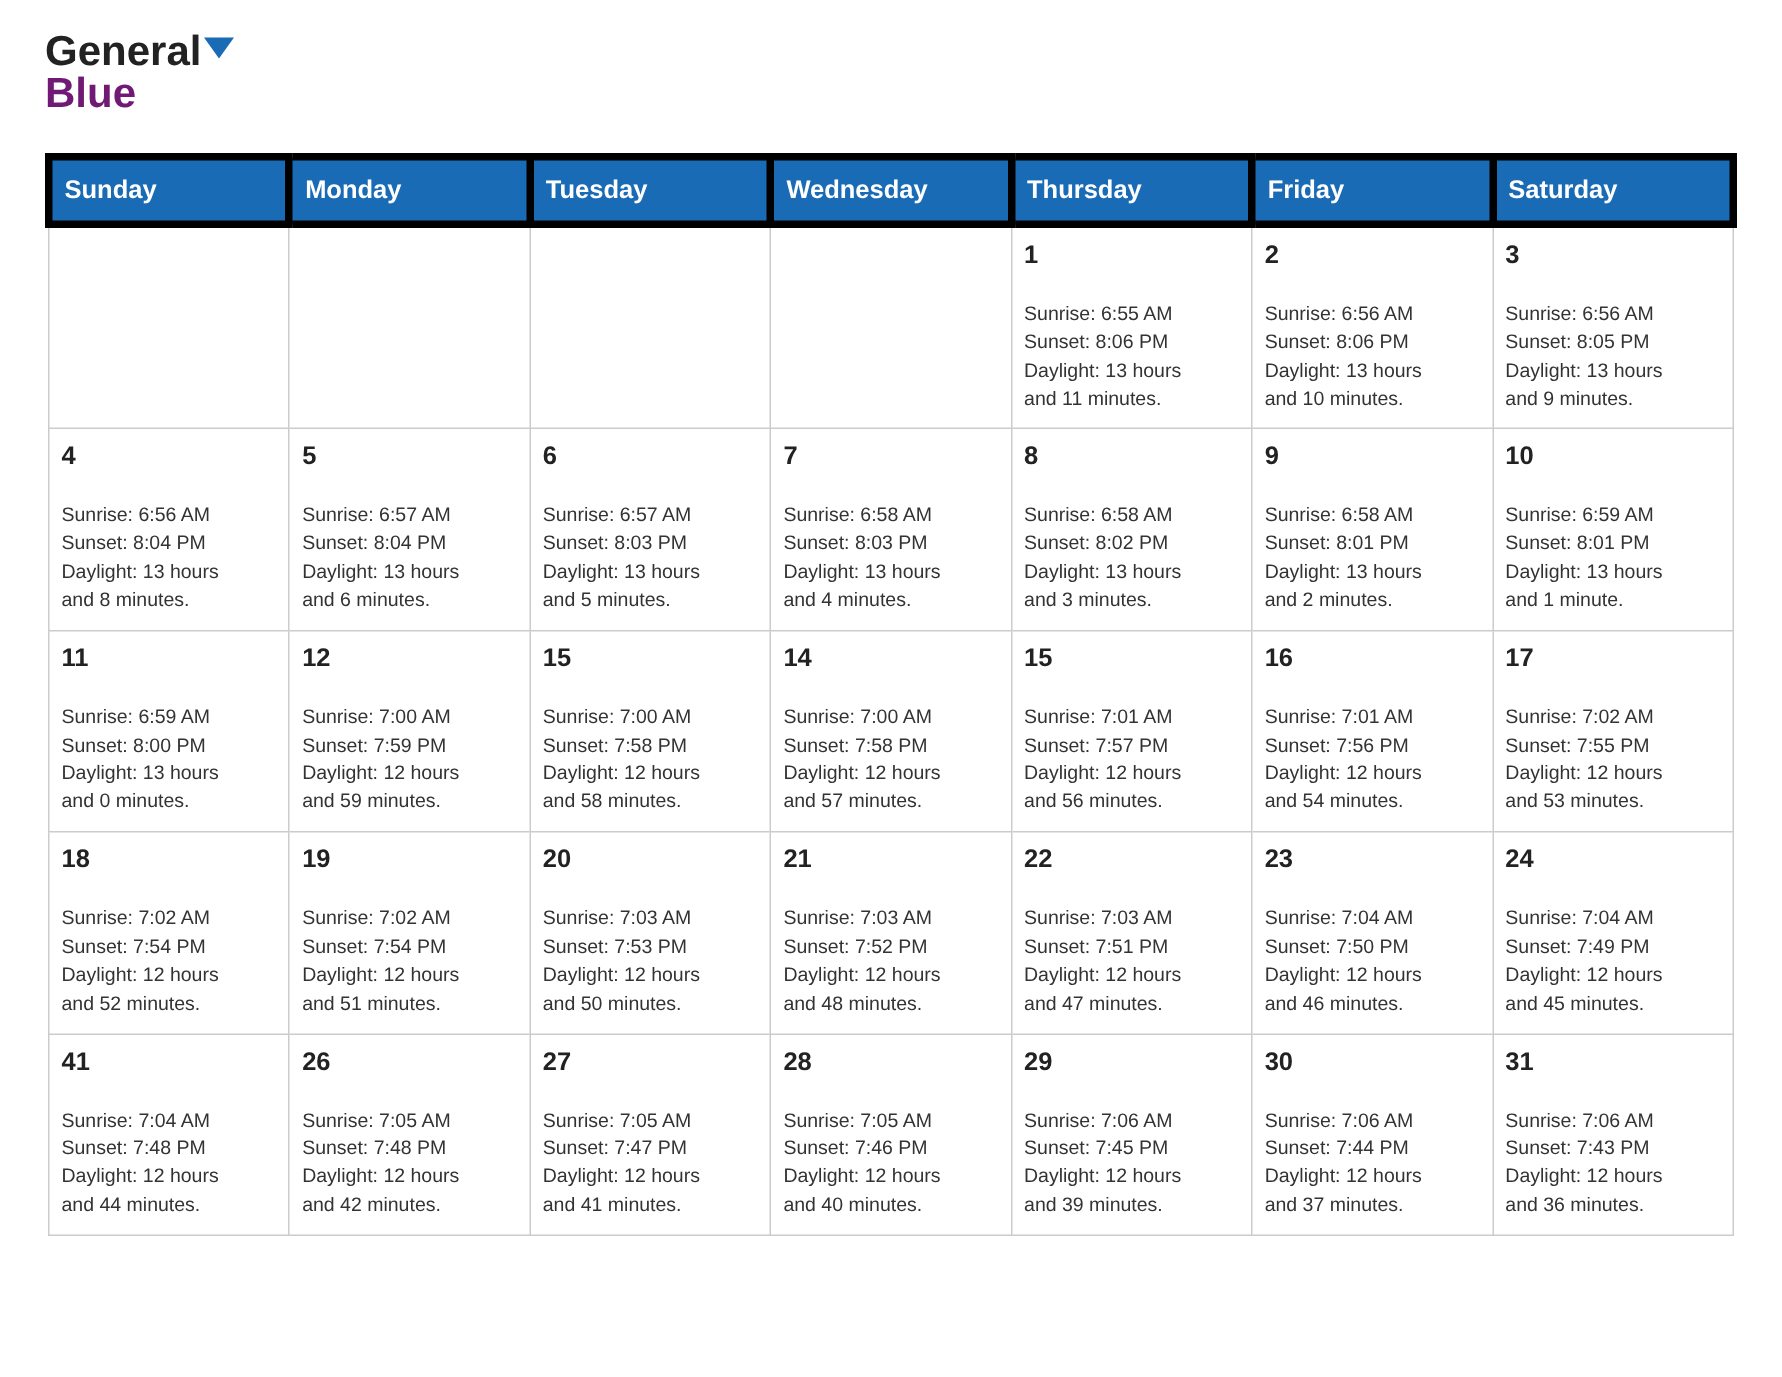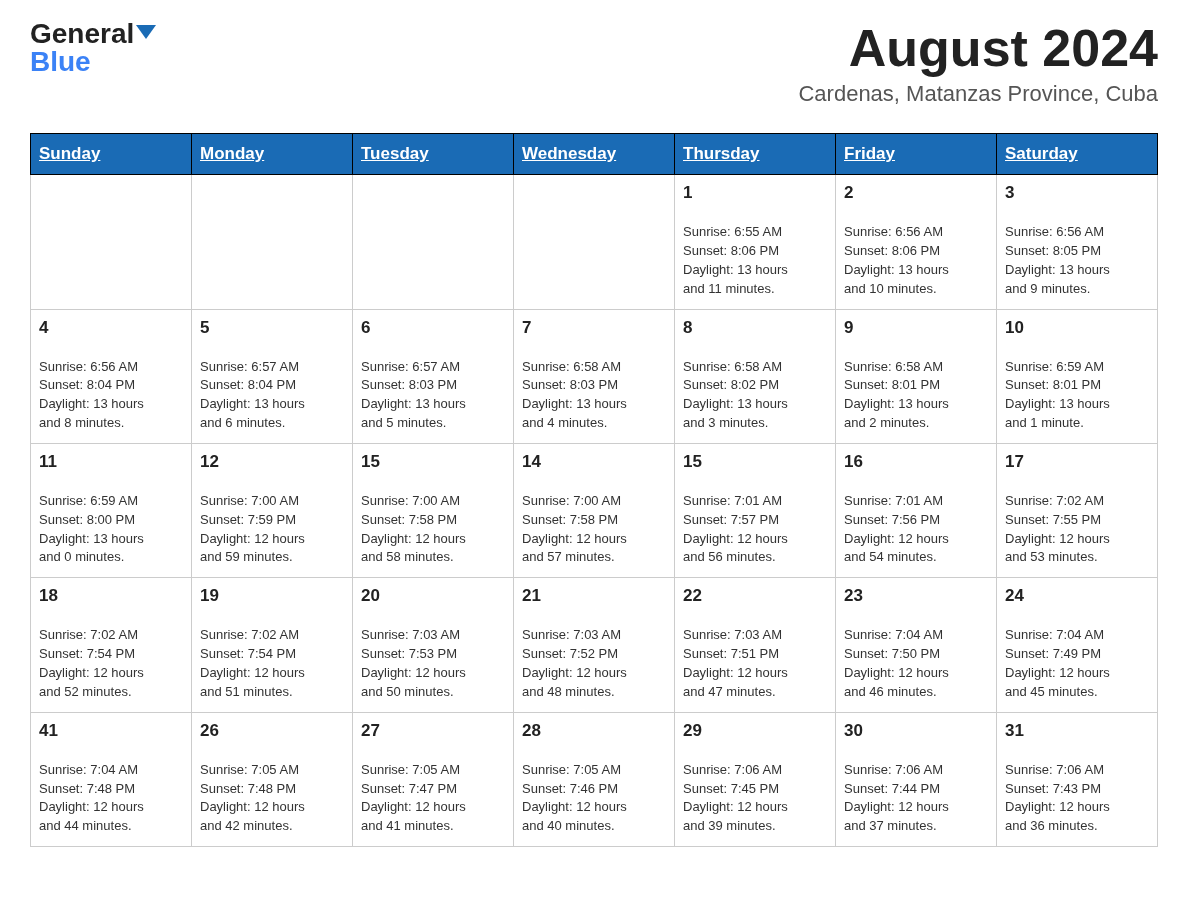--- a/index.html
+++ b/index.html
@@ -24,21 +24,21 @@
     }
     .logo-text-general {
       font-size: 28px;
       font-weight: bold;
       color: #222;
       line-height: 1;
     }
     .logo-text-blue {
       font-size: 28px;
       font-weight: bold;
-      color: #3b82f6;
+      color: #701a75;
       line-height: 1;
     }
     .logo-arrow {
       display: inline-block;
       width: 0;
       height: 0;
       border-left: 10px solid transparent;
       border-right: 10px solid transparent;
       border-top: 14px solid #1a6bb5;
       margin-left: 2px;
@@ -70,22 +70,21 @@
       border: 1px solid #ccc;
       margin-top: 10px;
     }
     .calendar th {
       background: #1a6bb5;
       color: #fff;
       font-size: 17px;
       font-weight: bold;
       padding: 10px 8px;
       text-align: left;
-      border: 1px solid #000000;
-      text-decoration: underline;
+      border: 5px solid #000000;
     }
     .calendar td {
       vertical-align: top;
       border: 1px solid #ccc;
       padding: 8px 8px 10px 8px;
       width: 14.28%;
       height: 110px;
     }
     .day-number {
       font-size: 17px;
@@ -106,24 +105,20 @@
 </head>
 <body>
 
 <div class="header">
   <div class="logo">
     <div class="logo-row">
       <span class="logo-text-general">General</span>
       <span class="logo-arrow"></span>
     </div>
     <span class="logo-text-blue">Blue</span>
-  </div>
-  <div class="title-block">
-    <div class="month-title">August 2024</div>
-    <div class="subtitle">Cardenas, Matanzas Province, Cuba</div>
   </div>
 </div>
 
 <table class="calendar">
   <thead>
     <tr>
     <th>Sunday</th>
         <th>Monday</th>
         <th>Tuesday</th>
         <th>Wednesday</th>

